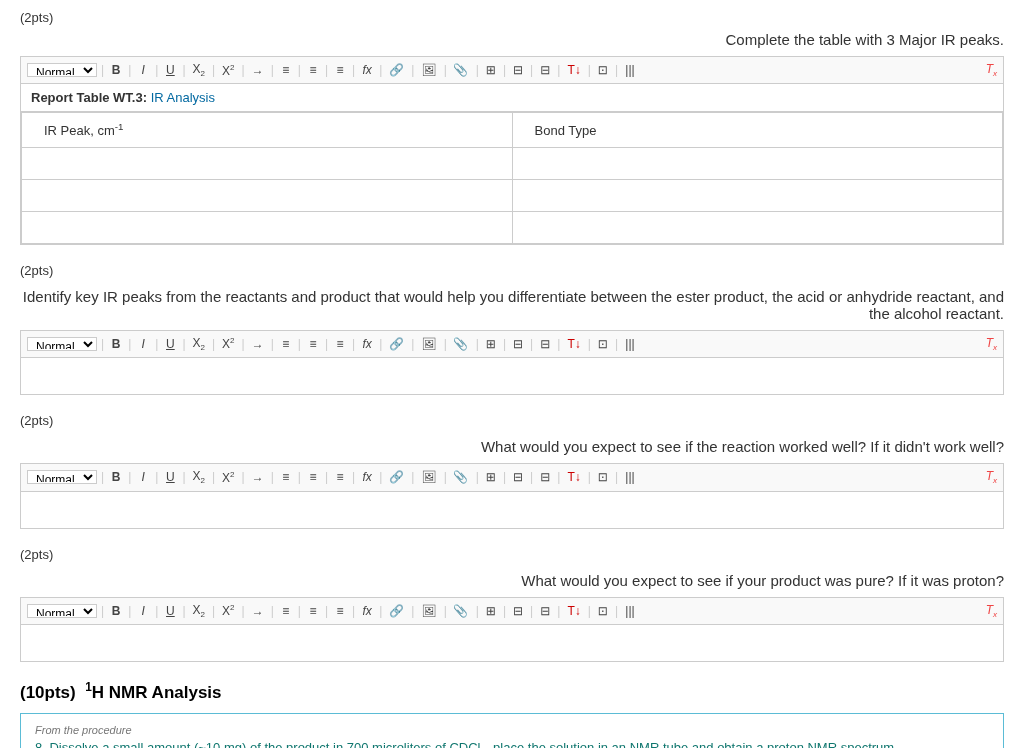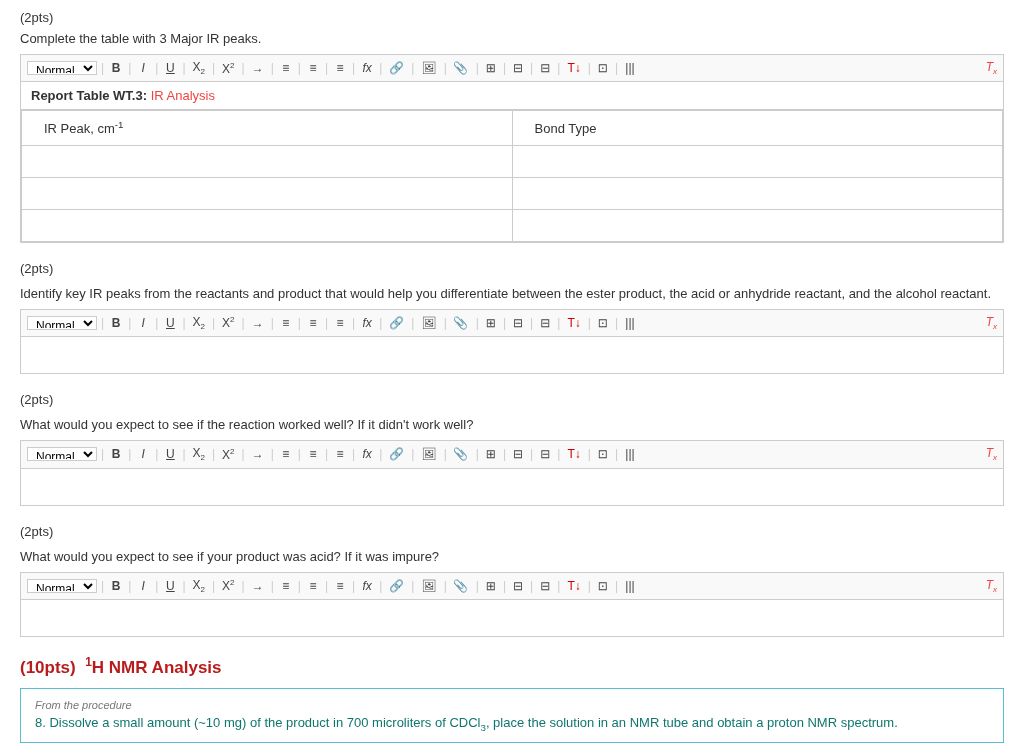--- a/index.html
+++ b/index.html
@@ -9,23 +9,24 @@
       color: #333;
       background: #fff;
       padding: 10px 20px;
     }
     .pts-label {
       font-size: 13px;
       color: #333;
       margin-bottom: 6px;
     }
     .question-text {
-      font-size: 13px;
+      font-size: 15px;
       color: #333;
       margin-bottom: 8px;
+      text-align: right;
     }
     .editor-container {
       border: 1px solid #ccc;
       margin-bottom: 18px;
     }
     .editor-toolbar {
       display: flex;
       align-items: center;
       border-bottom: 1px solid #ccc;
       padding: 4px 6px;
@@ -88,21 +89,21 @@
       font-size: 13px;
       border-bottom: 1px solid #ccc;
       background: #fff;
     }
     .report-table-header span {
       font-weight: bold;
     }
     .report-table-header em {
       font-style: normal;
       font-weight: normal;
-      color: #ef4444;
+      color: #0369a1;
     }
     .data-table {
       width: 100%;
       border-collapse: collapse;
     }
     .data-table th {
       border: 1px solid #ccc;
       padding: 8px 22px;
       text-align: left;
       font-size: 13px;
@@ -114,21 +115,21 @@
       height: 32px;
     }
     .data-table th:first-child {
       width: 50%;
     }
     sup { font-size: 0.75em; vertical-align: super; }
     sub { font-size: 0.75em; vertical-align: sub; }
 
     
     .nmr-section-title {
-      color: #b91c1c;
+      color: #000000;
       font-size: 17px;
       font-weight: bold;
       margin-bottom: 10px;
     }
     .nmr-section-title sup { font-size: 0.7em; vertical-align: super; }
     .procedure-box {
       border: 1px solid #5bbcd6;
       padding: 10px 14px;
       background: #fff;
       margin-bottom: 10px;
@@ -329,21 +330,21 @@
     <span class="toolbar-divider">|</span>
     <button class="toolbar-btn">⊡</button>
     <span class="toolbar-divider">|</span>
     <button class="toolbar-btn">|||</button>
     <div class="toolbar-right">T<sub style="font-size:8px">x</sub></div>
   </div>
   <div class="editor-content" contenteditable="true" style=""></div>
 </div>
 
 <div class="pts-label section-separator">(2pts)</div>
-<div class="question-text">What would you expect to see if your product was acid? If it was impure?</div>
+<div class="question-text">What would you expect to see if your product was pure? If it was proton?</div>
 <div class="editor-container">
   <div class="editor-toolbar">
     <select class="toolbar-select">
       <option>Normal</option>
     </select>
     <span class="toolbar-divider">|</span>
     <button class="toolbar-btn bold">B</button>
     <span class="toolbar-divider">|</span>
     <button class="toolbar-btn italic">I</button>
     <span class="toolbar-divider">|</span>

